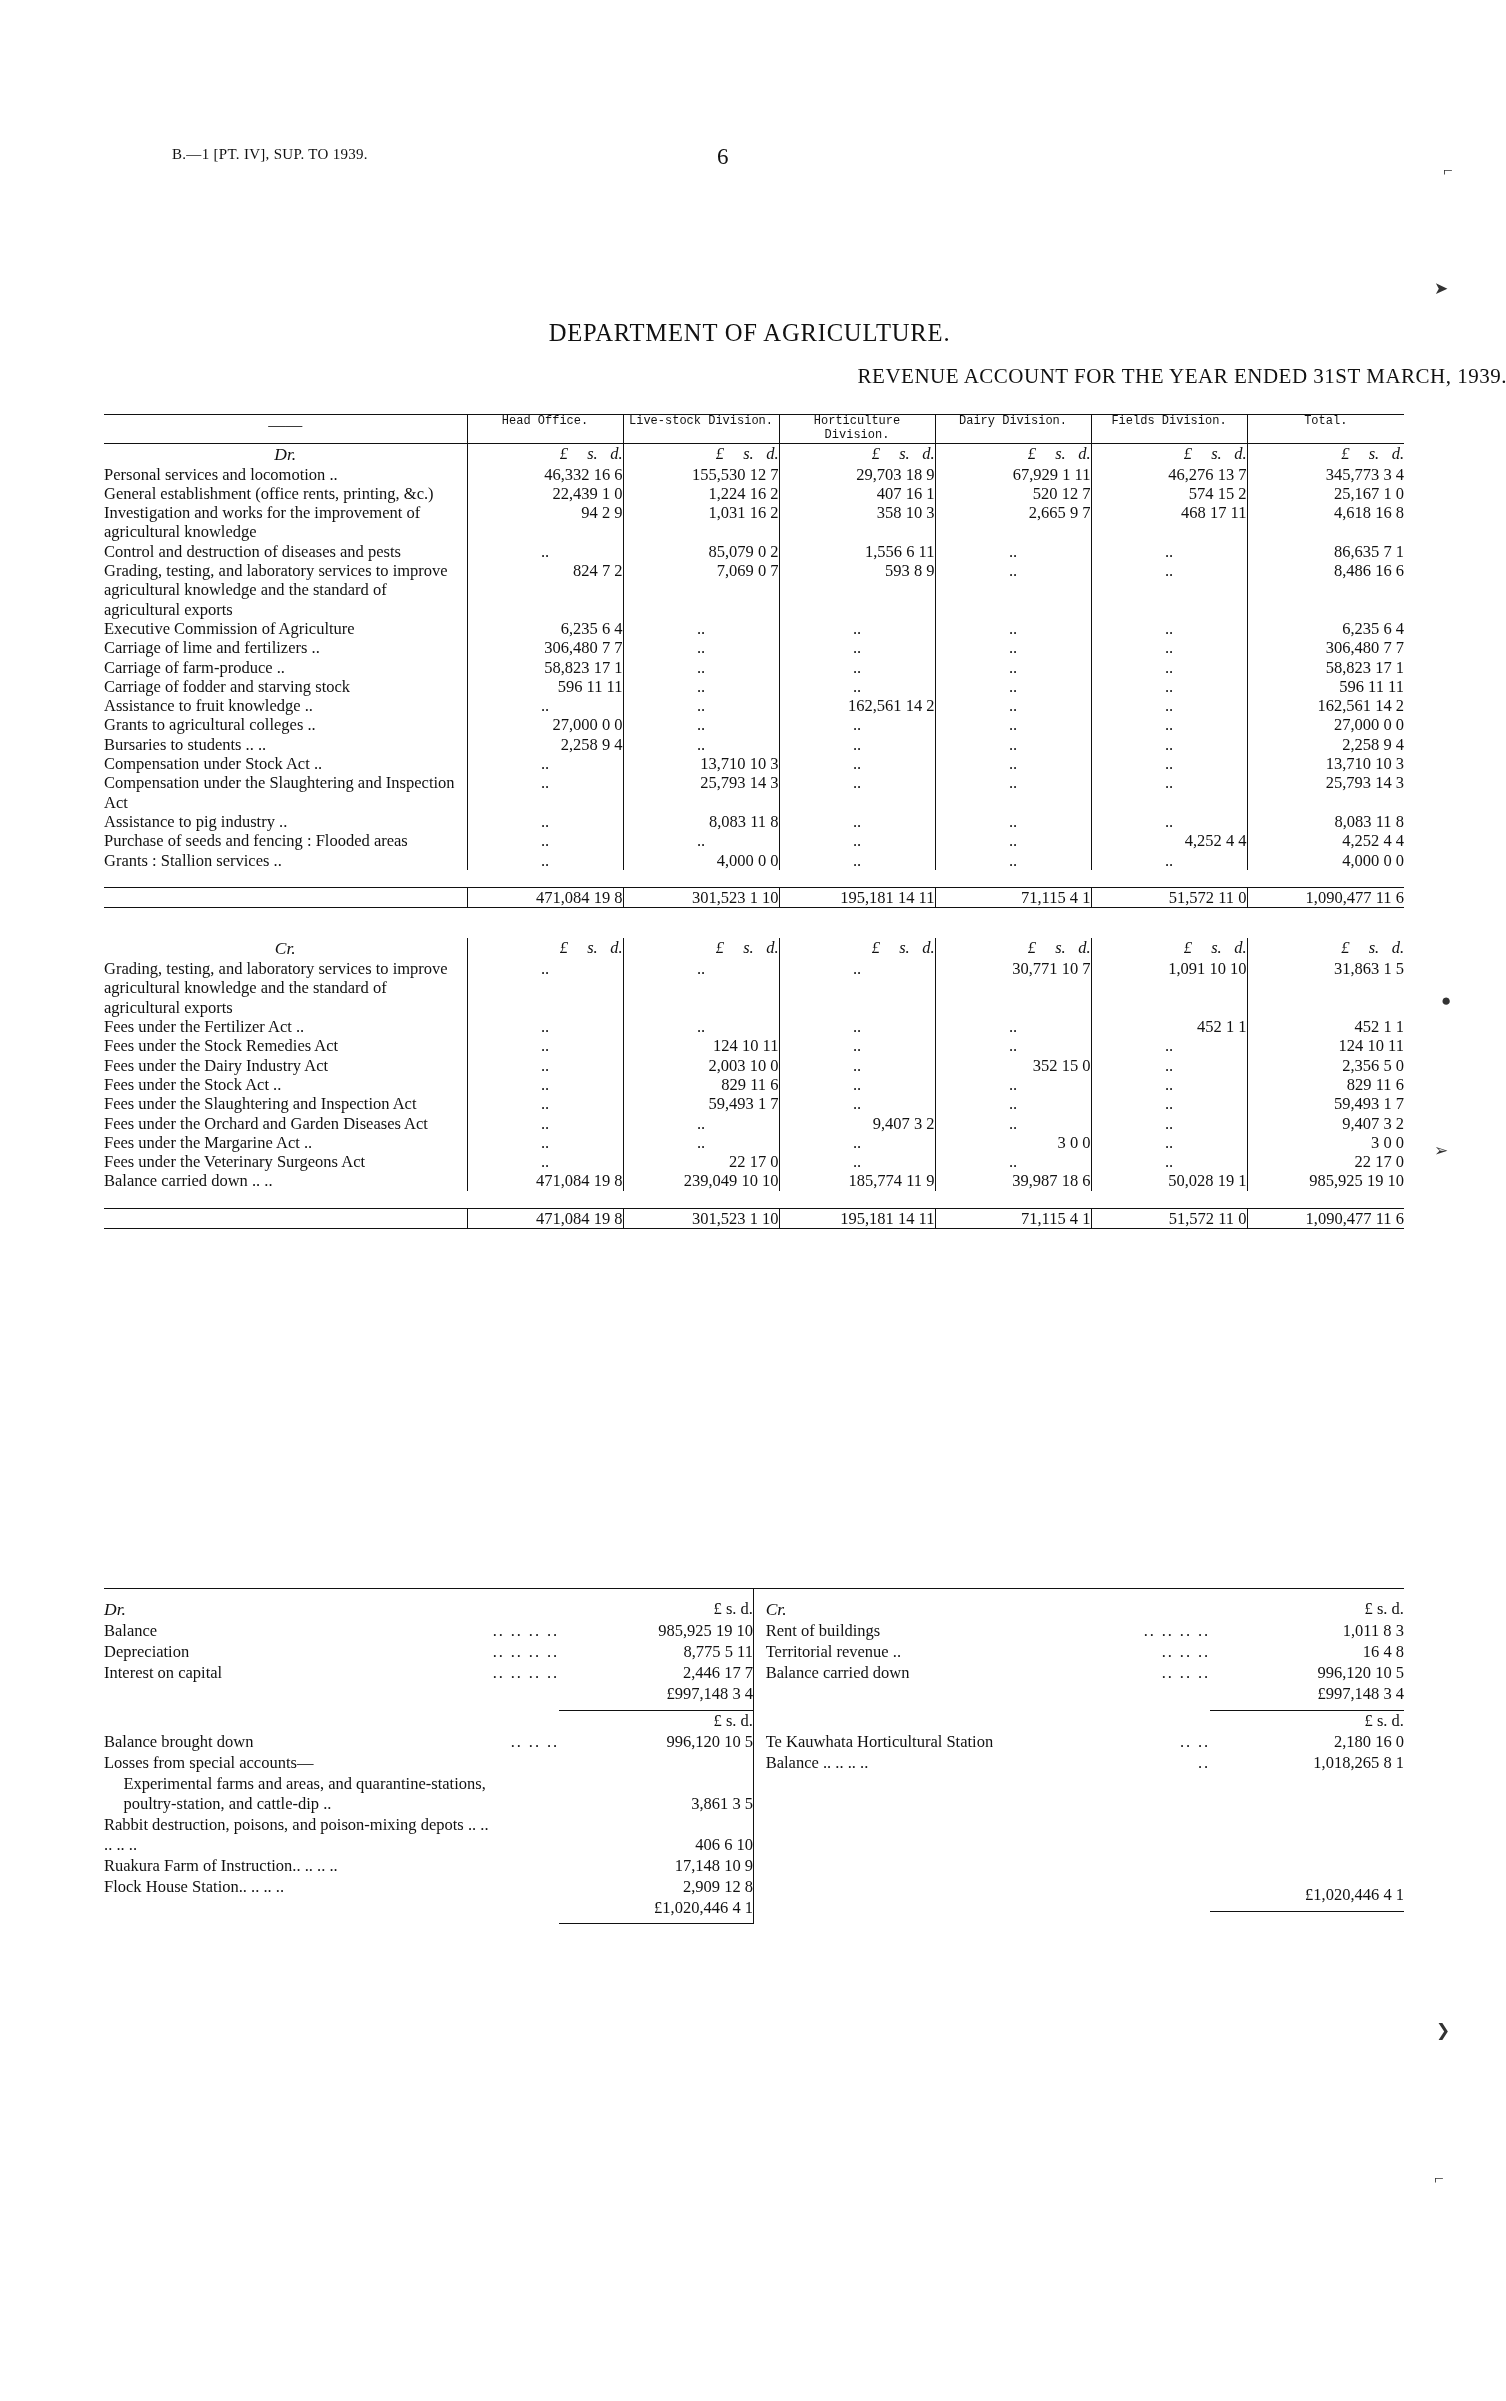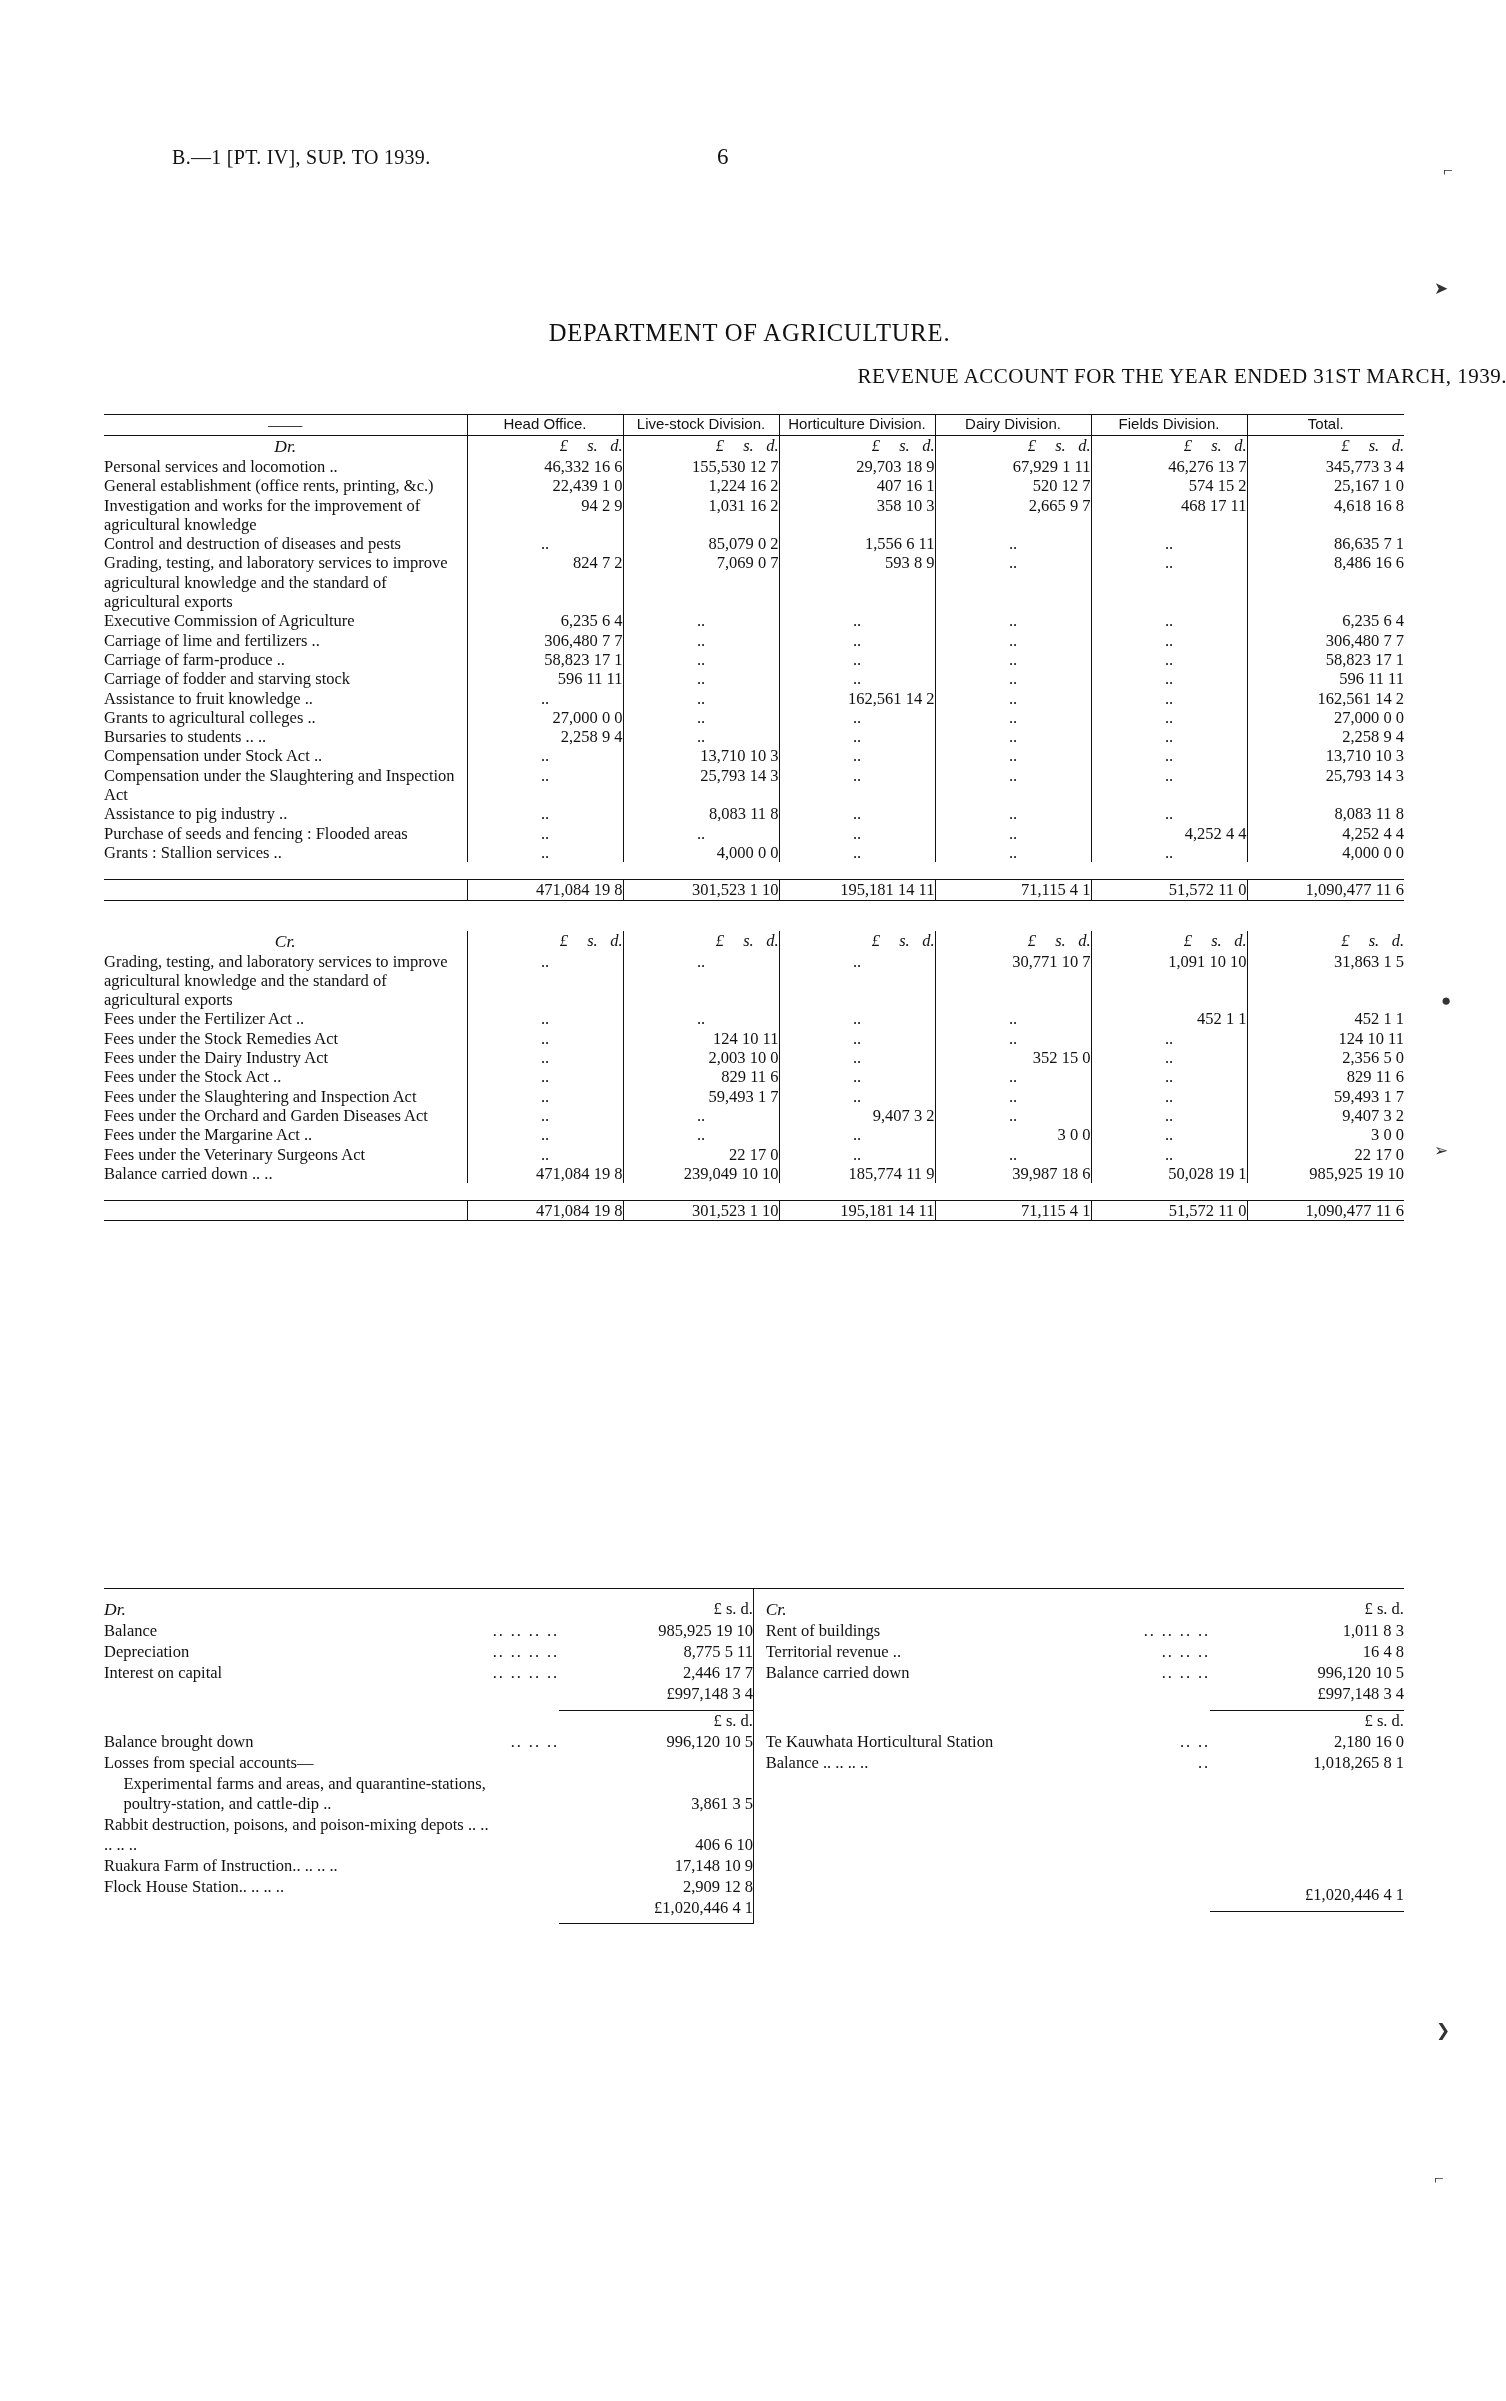--- a/index.html
+++ b/index.html
@@ -20,21 +20,21 @@
     top: 0; left: 0;
     width: 1507px;
     height: 2401px;
   }
 
   
   .running-head {
     position: absolute;
     top: 146px;
     left: 172px;
-    font-size: 20px;
+    font-size: 15px;
     letter-spacing: 0.3px;
     white-space: nowrap;
   }
   .page-number {
     position: absolute;
     top: 144px;
     left: 717px;
     font-size: 23px;
   }
 
@@ -69,25 +69,25 @@
     vertical-align: top;
   }
 
   
   .c-desc { width: 363px; }
   .c-num  { width: 156px; }
   .c-tot  { width: 157px; }
 
   .hdr-cell {
     text-align: center;
-    font-size: 15px;
+    font-size: 12px;
     line-height: 1.15;
     padding: 7.8px 2.6px 9px 2.6px;
     border-left: 1.3px solid #111;
-    font-family: Liberation Sans, sans-serif;
+    font-family: Liberation Mono, monospace;
   }
   .hdr-dash {
     text-align: center;
     font-size: 17px;
     padding-top: 13px;
   }
 
   .money-head {
     text-align: center;
     font-size: 17px;

